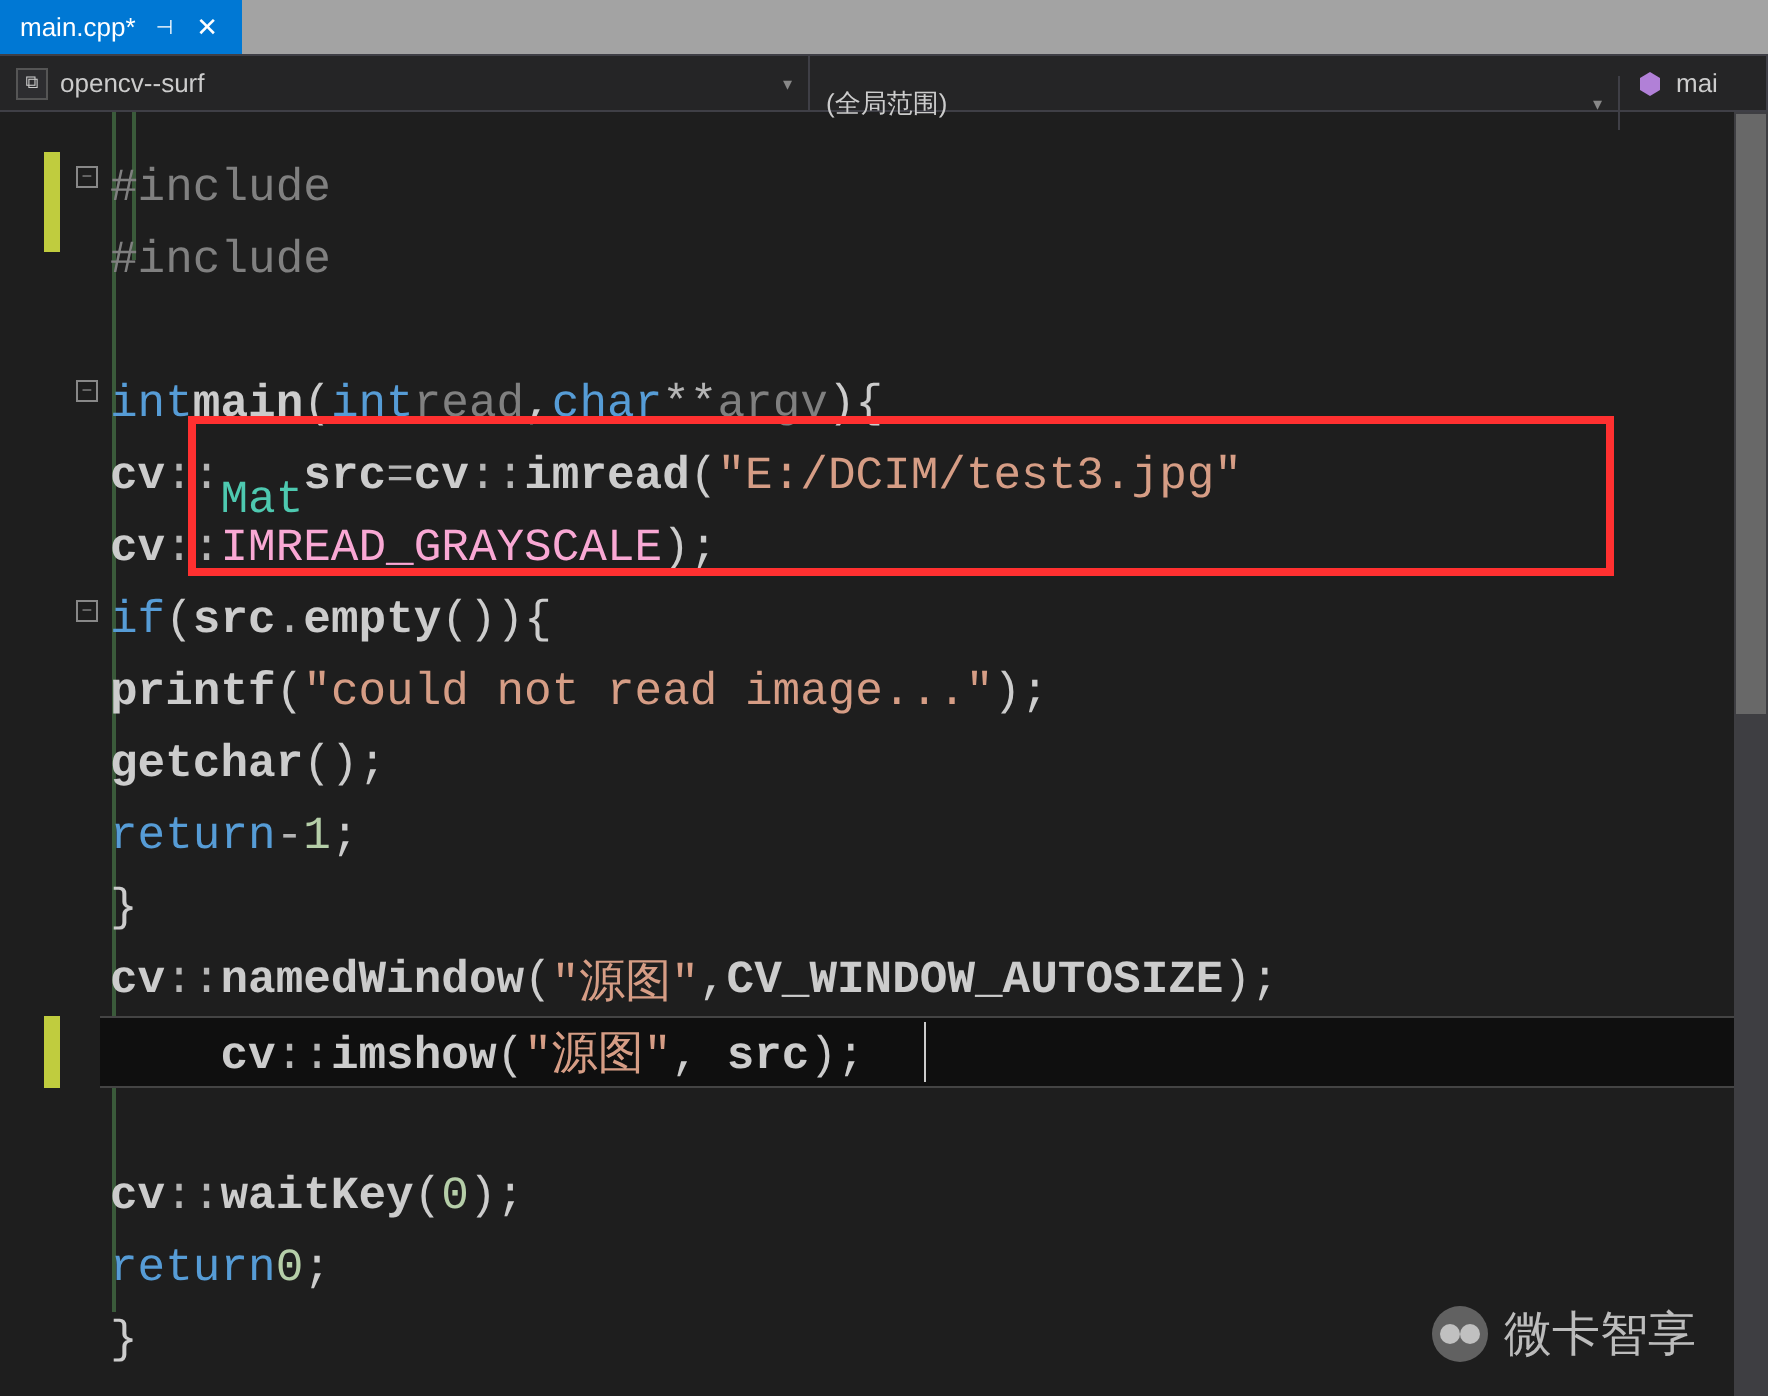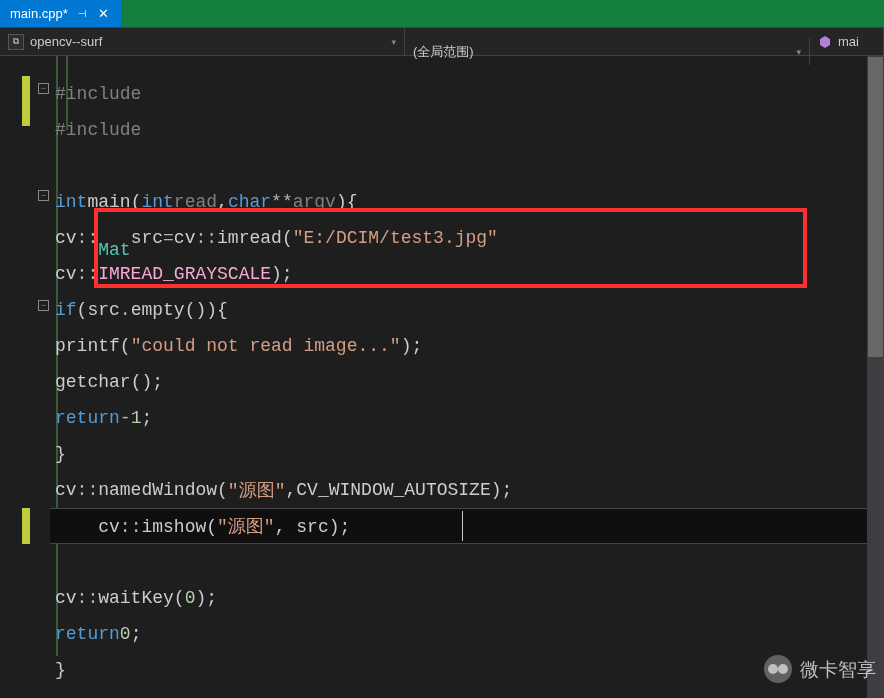--- a/index.html
+++ b/index.html
@@ -5,21 +5,21 @@
 * { margin: 0; padding: 0; box-sizing: border-box; }
 body {
   width: 884px;
   height: 698px;
   background: #1e1e1e;
   font-family: Consolas, 'Courier New', monospace;
   overflow: hidden;
   position: relative;
 }
 .tab-bar {
-  background: #15803d;
+  background: #a3a3a3;
   height: 28px;
   display: flex;
   border-bottom: 1px solid #3f3f46;
 }
 .tab {
   background: #0078d4;
   color: #ffffff;
   height: 27px;
   padding: 0 10px;
   display: flex;
@@ -114,38 +114,38 @@
 }
 .code-area {
   flex: 1;
   position: relative;
   padding-top: 20px;
 }
 .code-line {
   height: 36px;
   display: flex;
   align-items: center;
-  font-size: 18px;
+  font-size: 23px;
   white-space: pre;
   position: relative;
   text-align: center;
 }
 .vertical-bar {
   position: absolute;
   width: 2px;
   background: #3a5a3a;
 }
 .kw { color: #569cd6; }
 .str { color: #d69d85; }
 .cls { color: #4ec9b0; margin-top: 24px; }
 .enm { color: #f9a8d4; }
 .num { color: #b5cea8; }
 .op { color: #b4b4b4; }
 .pn { color: #cccccc; }
-.txt { color: #cccccc; }
+.txt { color: #cccccc; font-weight: bold; }
 .dim { color: #808080; }
 .include-path { color: #d69d85; }
 .highlight-box {
   position: absolute;
   border: 4px solid #ff3030;
   pointer-events: none;
 }
 .current-line-bg {
   position: absolute;
   background: #0f0f0f;
@@ -170,28 +170,28 @@
   background: #3e3e42;
 }
 .scrollbar-thumb {
   background: #686868;
   width: 15px;
   margin: 1px;
   height: 300px;
 }
 .watermark {
   position: absolute;
-  right: 8px;
+  right: 36px;
   bottom: 15px;
   display: flex;
-  align-items: flex-end;
+  align-items: center;
   gap: 8px;
   color: rgba(255,255,255,0.7);
   font-family: 'Microsoft YaHei', sans-serif;
-  font-size: 19px;
+  font-size: 24px;
 }
 .watermark-icon {
   width: 28px;
   height: 28px;
   border-radius: 50%;
   background: rgba(255,255,255,0.3);
   position: relative;
 }
 .watermark-icon::before, .watermark-icon::after {
   content: '';

